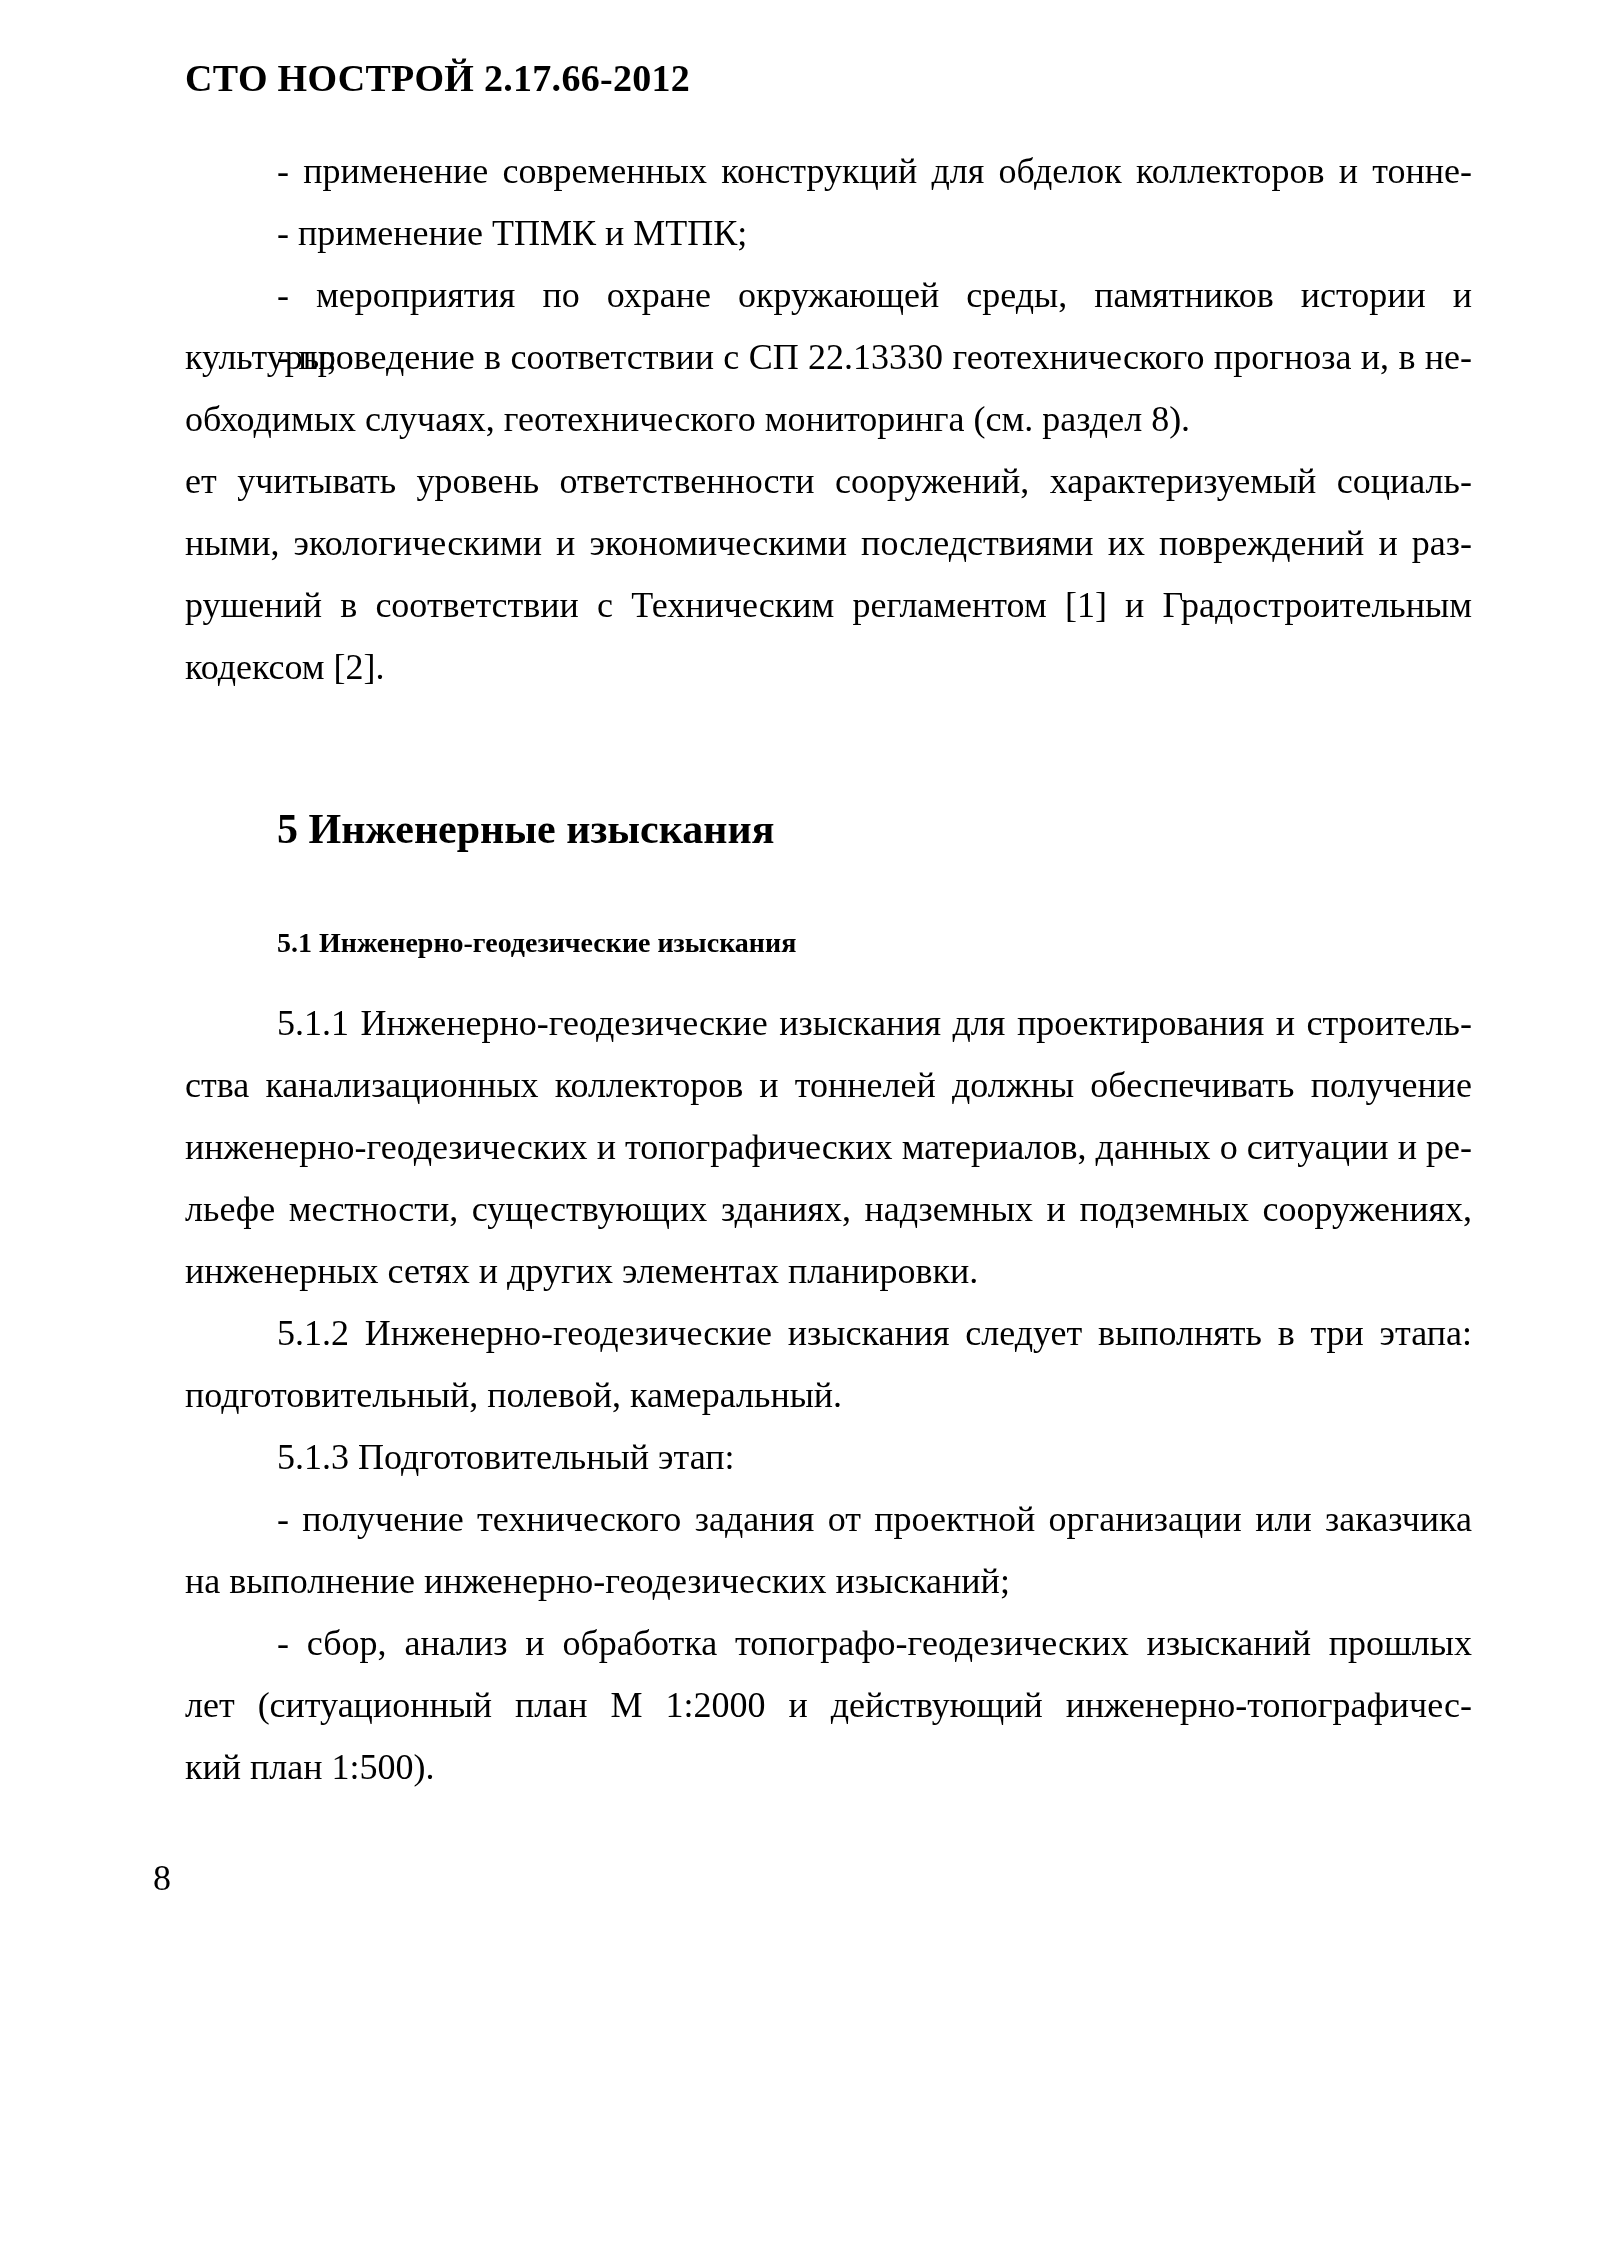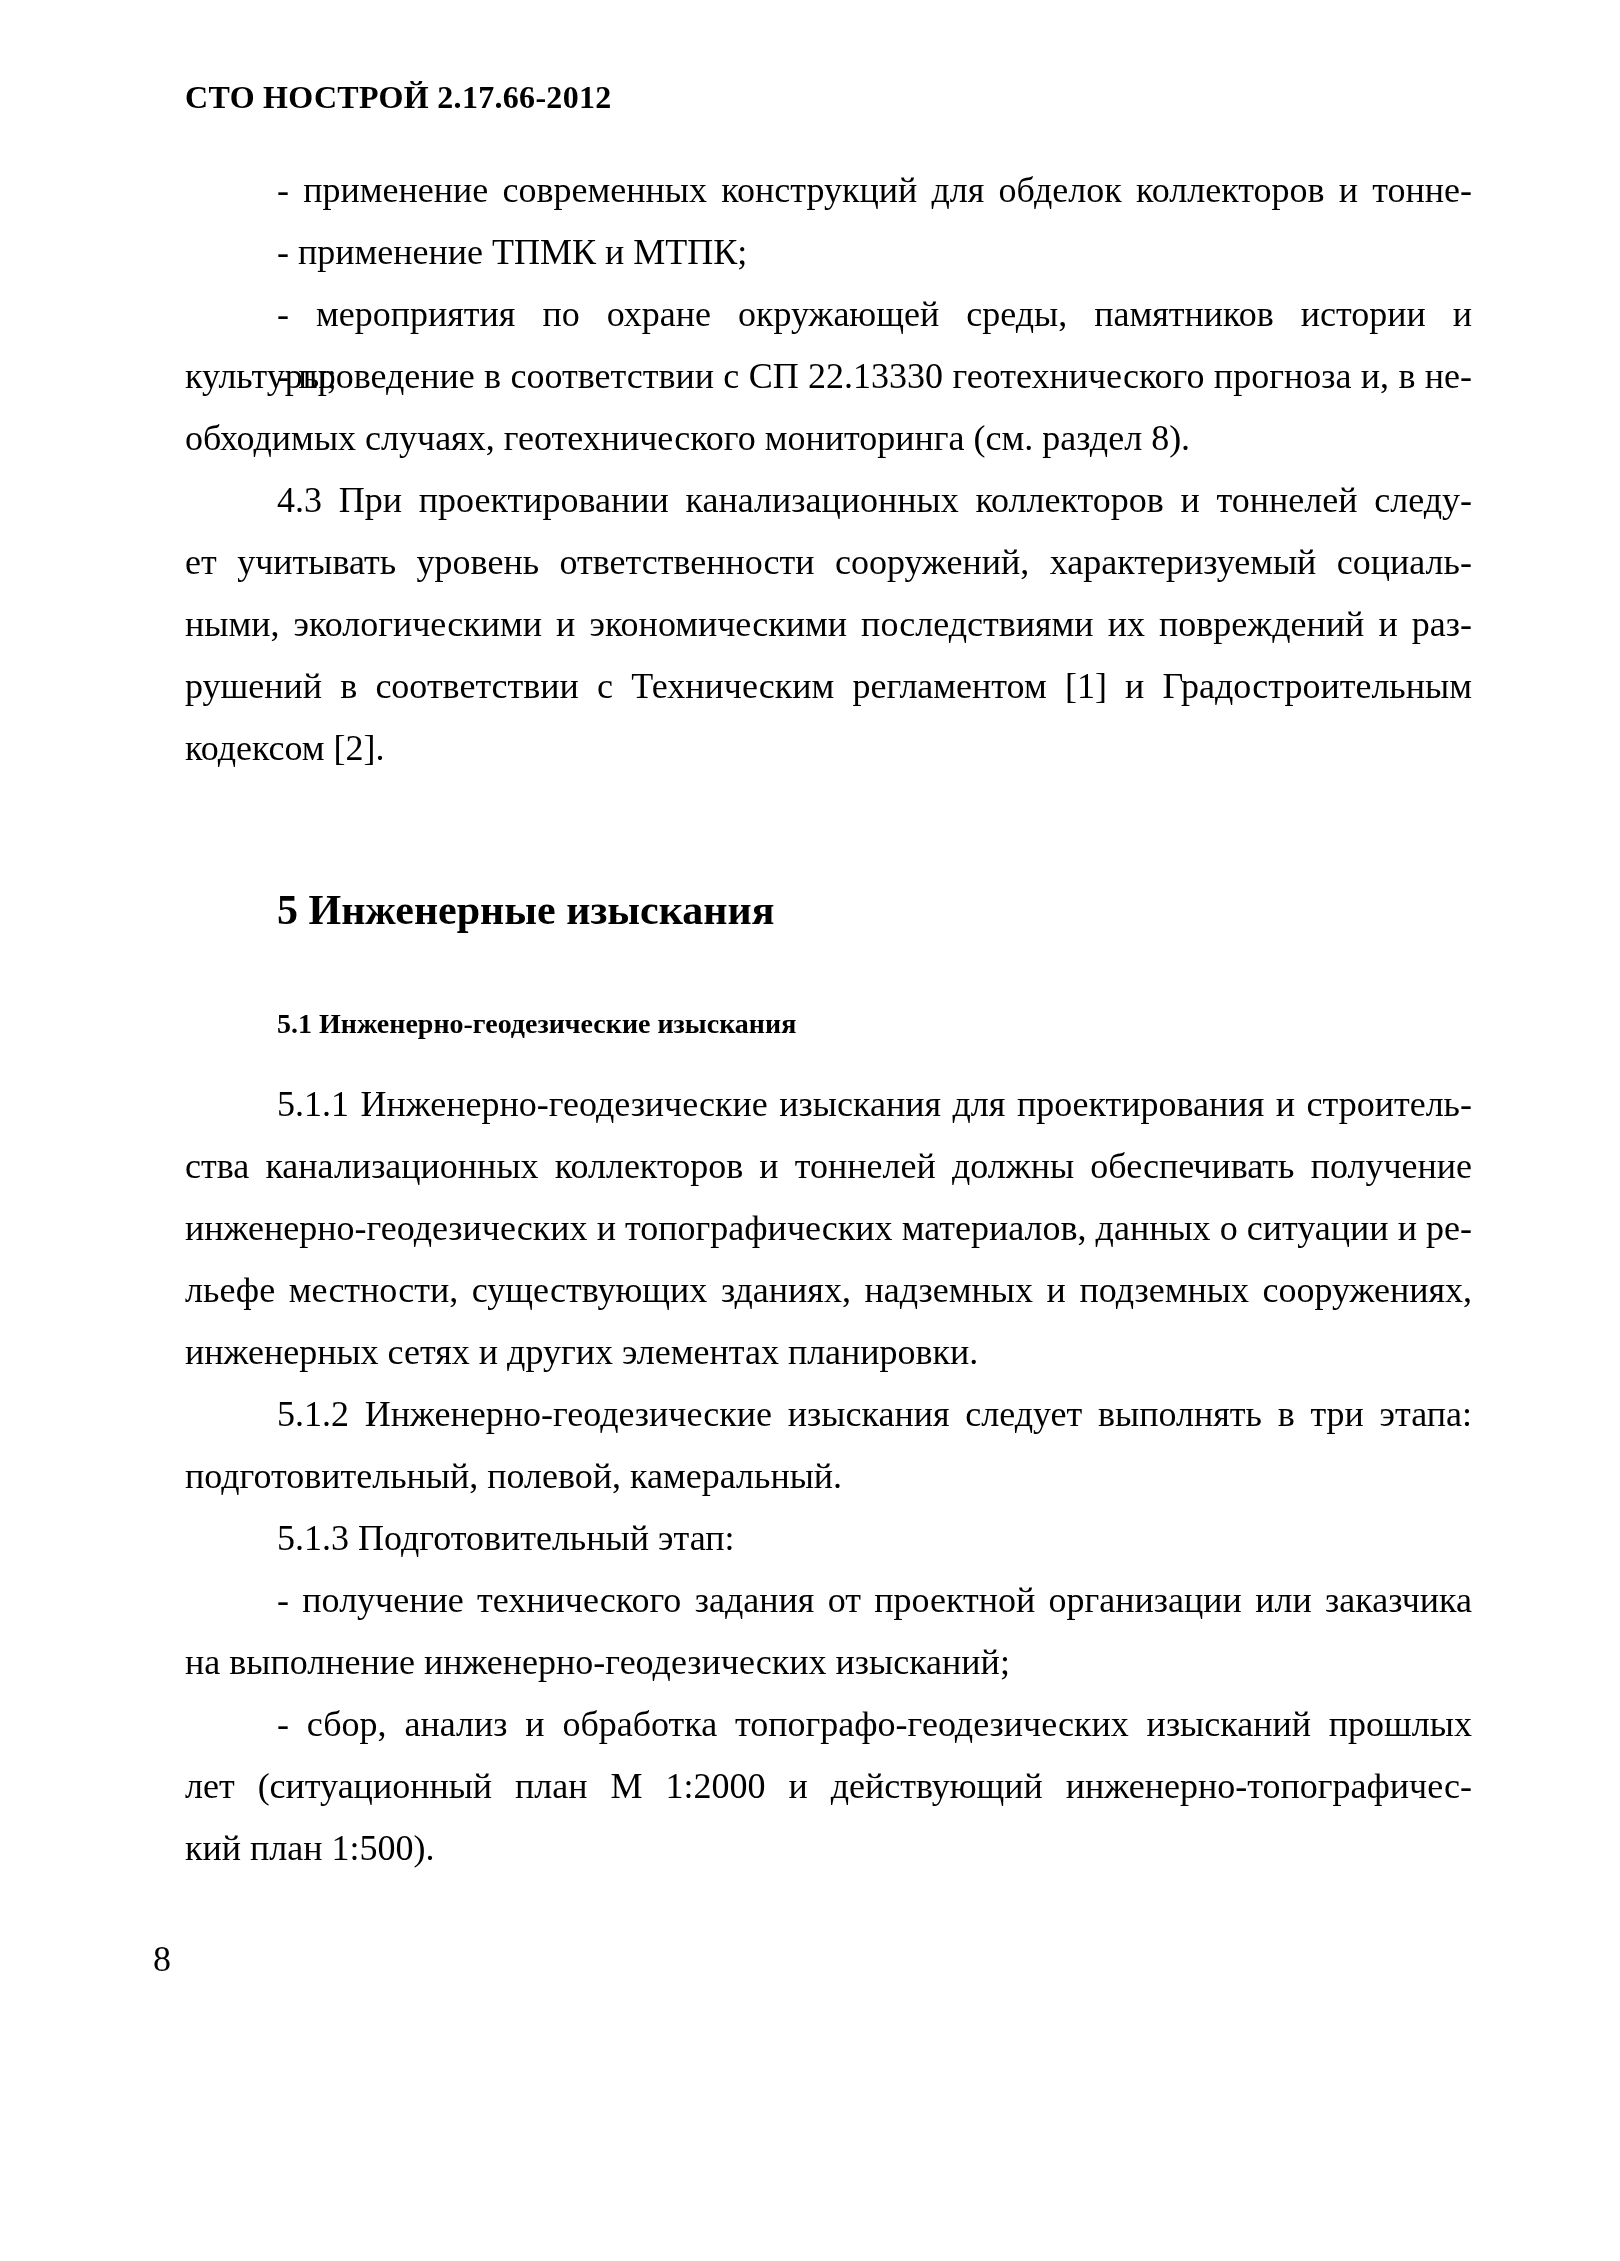--- a/index.html
+++ b/index.html
@@ -15,24 +15,24 @@
     background: #ffffff;
     color: #000000;
     font-family: "Liberation Serif", "DejaVu Serif", serif;
     overflow: hidden;
   }
   .content {
     margin-left: 185px;
     margin-right: 148px; 
   }
   .doc-header {
-    margin-top: 79px;
+    margin-top: 60px;
     height: 37px;
     line-height: 37px;
-    font-size: 32px;
+    font-size: 38px;
     font-weight: bold;
     letter-spacing: 0.3px;
     text-align: left;
   }
   .body-block-1 { margin-top: 43px; font-family: Liberation Serif, serif; }
   .body-block-2 { margin-top: 17.5px; }
   .ln {
     height: 62px;
     line-height: 62px;
     font-size: 36px;
@@ -74,21 +74,20 @@
   <div class="content">
 
     <div class="doc-header">СТО НОСТРОЙ 2.17.66-2012</div>
 
     <div class="body-block-1">
       <div class="ln ind">- применение современных конструкций для обделок коллекторов и тонне-</div>
       <div class="ln ind last">- применение ТПМК и МТПК;</div>
       <div class="ln ind">- мероприятия по охране окружающей среды, памятников истории и культуры;</div>
       <div class="ln ind">- проведение в соответствии с СП 22.13330 геотехнического прогноза и, в не-</div>
       <div class="ln last">обходимых случаях, геотехнического мониторинга (см. раздел 8).</div>
-      <div class="ln ind">4.3 При проектировании канализационных коллекторов и тоннелей следу-</div>
       <div class="ln">ет учитывать уровень ответственности сооружений, характеризуемый социаль-</div>
       <div class="ln">ными, экологическими и экономическими последствиями их повреждений и раз-</div>
       <div class="ln">рушений в соответствии с Техническим регламентом [1] и Градостроительным</div>
       <div class="ln last">кодексом [2].</div>
     </div>
 
     <div class="sec-heading">5 Инженерные изыскания</div>
     <div class="sub-heading">5.1 Инженерно-геодезические изыскания</div>
 
     <div class="body-block-2">

